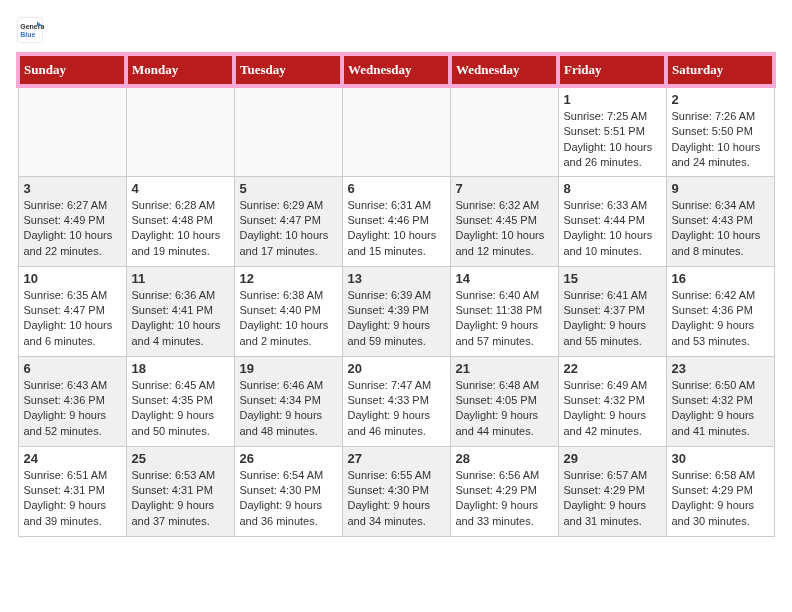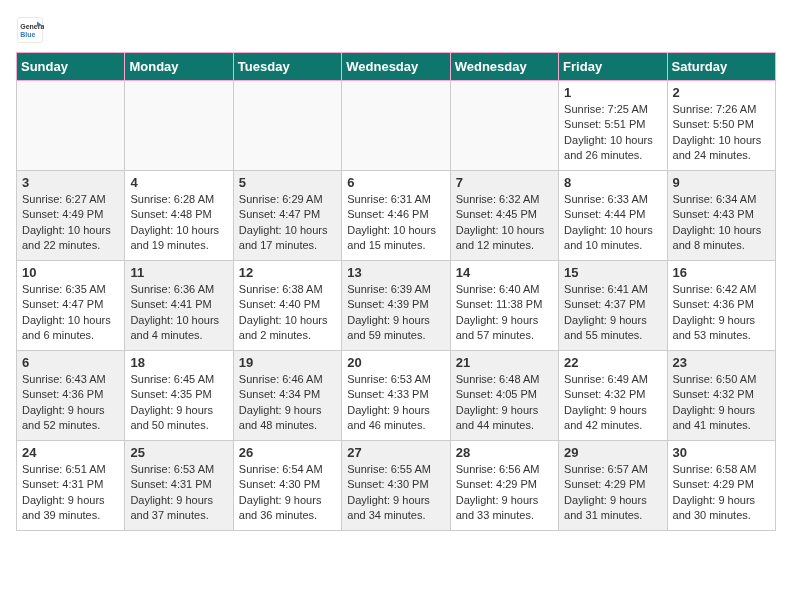--- a/index.html
+++ b/index.html
@@ -36,27 +36,28 @@
     .location-title {
       font-size: 15px;
       color: #555;
     }
     table {
       width: 100%;
       border-collapse: collapse;
       table-layout: fixed;
     }
     .day-header {
-      background-color: #0f766e;
+      background-color: #b91c1c;
       color: #fff;
       font-size: 13px;
       font-weight: bold;
       padding: 6px 4px;
       text-align: left;
-      border: 1px solid #f9a8d4;
+      border: 4px solid #f9a8d4;
+      font-family: Liberation Serif, serif;
     }
     .cal-cell {
       vertical-align: top;
       border: 1px solid #ccc;
       padding: 4px 5px;
       height: 90px;
       background: #fff;
     }
     .cal-cell.empty {
       background: #f9f9f9;
@@ -229,21 +230,21 @@
 Daylight: 9 hours and 50 minutes.</div>
         </td>
         <td class="cal-cell shaded">
           <span class="day-num">19</span>
           <div class="cell-text">Sunrise: 6:46 AM
 Sunset: 4:34 PM
 Daylight: 9 hours and 48 minutes.</div>
         </td>
         <td class="cal-cell">
           <span class="day-num">20</span>
-          <div class="cell-text">Sunrise: 6:53 AM
+          <div class="cell-text">Sunrise: 7:47 AM
 Sunset: 4:33 PM
 Daylight: 9 hours and 46 minutes.</div>
         </td>
         <td class="cal-cell shaded">
           <span class="day-num">21</span>
           <div class="cell-text">Sunrise: 6:48 AM
 Sunset: 4:05 PM
 Daylight: 9 hours and 44 minutes.</div>
         </td>
         <td class="cal-cell">

